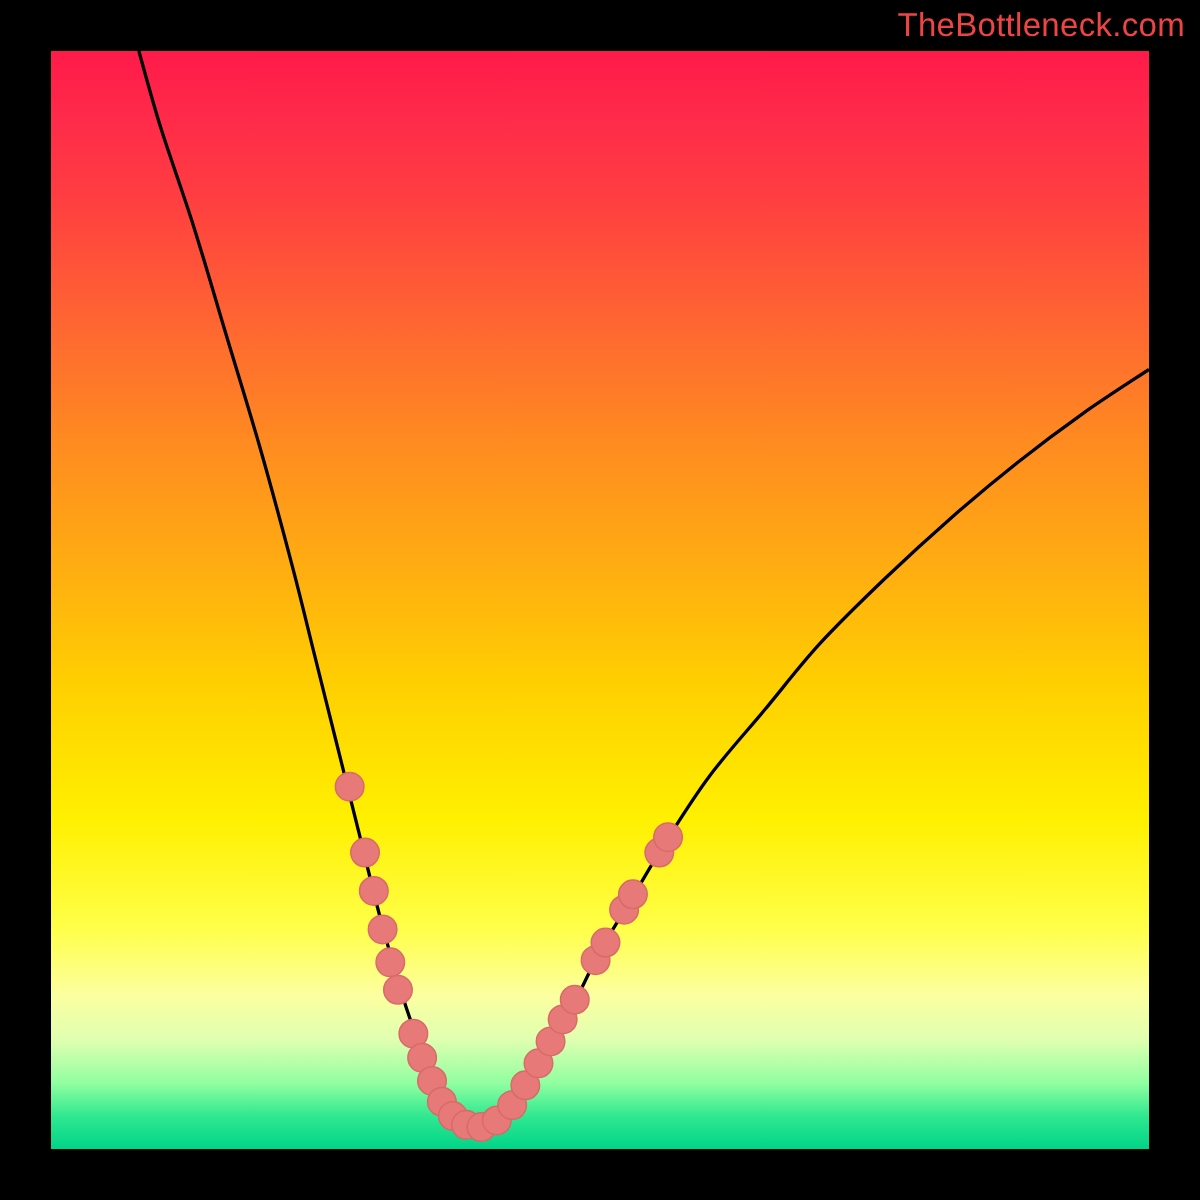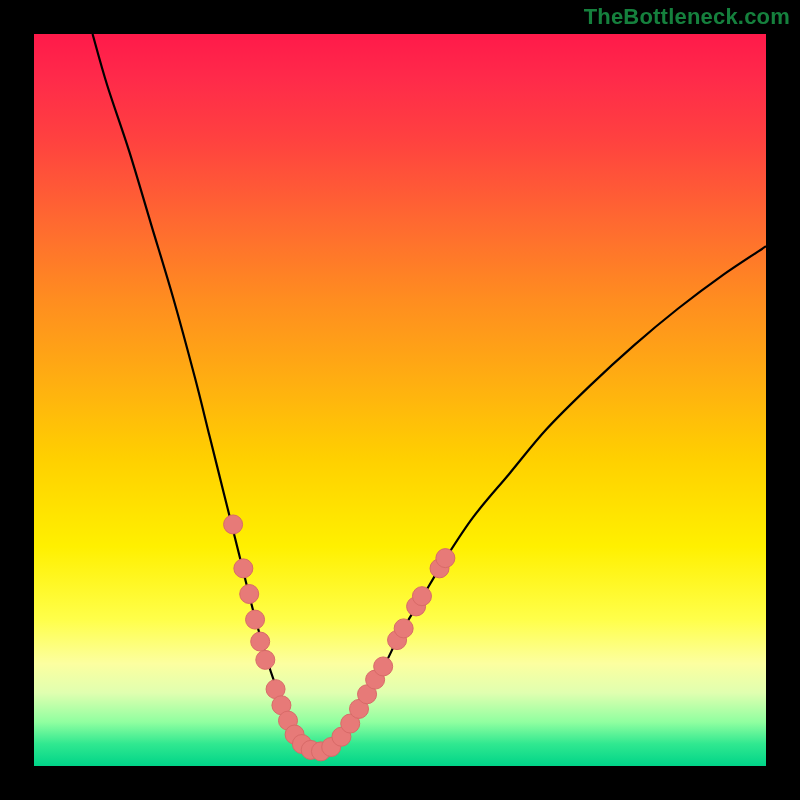--- a/index.html
+++ b/index.html
@@ -55,23 +55,23 @@
     position: absolute;
     left: 0;
     top: 0;
     width: 100%;
     height: 100%;
   }
   .watermark {
     position: absolute;
     top: 4px;
     right: 10px;
-    color: #15803d;
+    color: #ef4444;
     font-size: 22px;
-    font-weight: 700;
+    font-weight: 400;
     letter-spacing: 0.2px;
   }
 </style>
 </head>
 <body>
 
 <div class="frame">
 
   <div class="plot-area">
     <div class="gradient-bg"></div>

